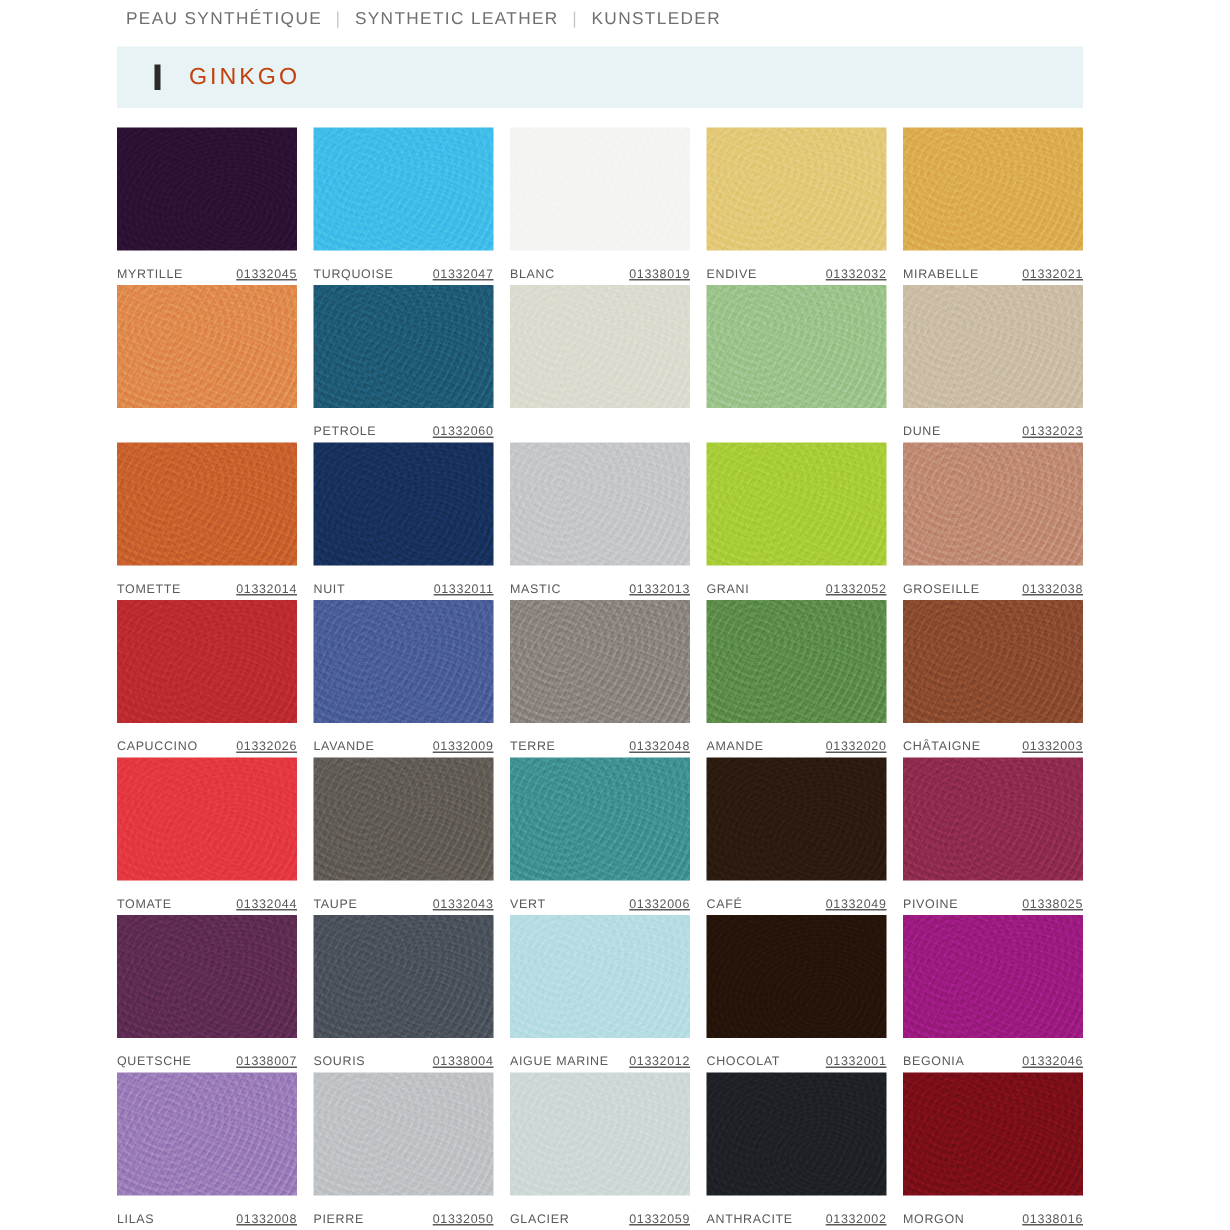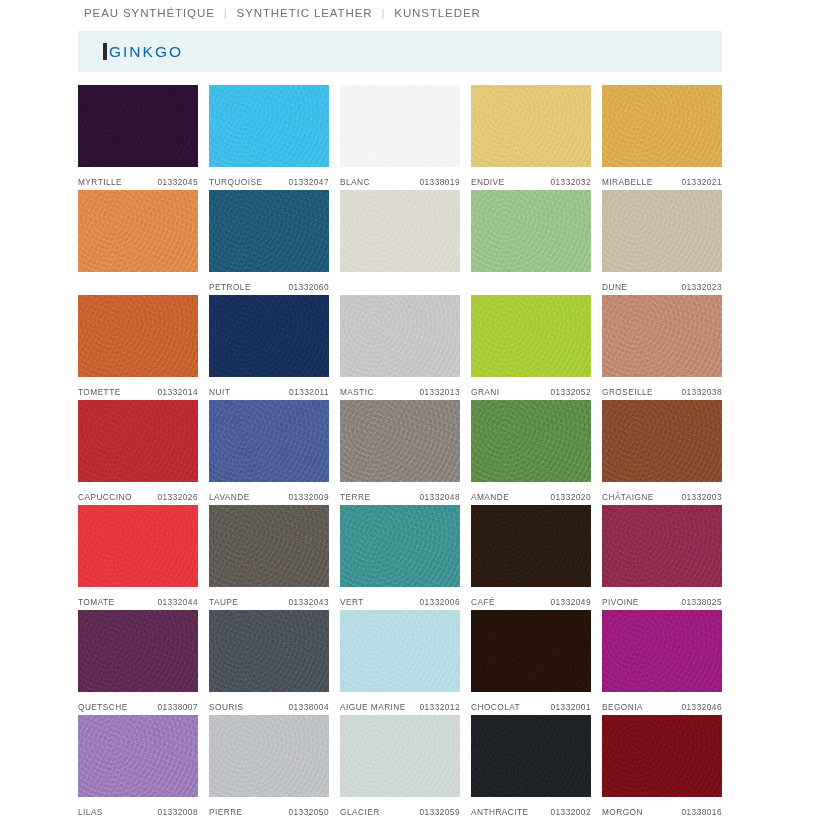--- a/index.html
+++ b/index.html
@@ -50,24 +50,24 @@
     display: flex;
     align-items: center;
   }
   .collection-marker {
     width: 4px;
     height: 17px;
     background: #2b2b2b;
     margin-left: 25px;
   }
   .collection-name {
-    margin-left: 2px;
+    margin-left: 19px;
     font-size: 15.5px;
     letter-spacing: 2.0px;
-    color: #0369a1;
+    color: #c2410c;
   }
 
   
   .swatch-grid {
     position: absolute;
     left: 78px;
     top: 85px;
     width: 644px;
     display: grid;
     grid-template-columns: repeat(5, 120px);
@@ -142,21 +142,21 @@
     align-items: center;
     justify-content: space-between;
     padding-top: 6px;
     font-size: 8.3px;
     letter-spacing: 0.45px;
     color: #58595b;
     white-space: nowrap;
     gap: 12px;
   }
   .swatch-label { }
-  .swatch-code { color: #58595b; }
+  .swatch-code { color: #58595b; text-decoration: underline; }
 </style>
 </head>
 <body>
 
 <div class="page">
 
   <div class="doc-header">
     <span class="lang">PEAU SYNTHÉTIQUE</span>
     <span class="sep">|</span>
     <span class="lang">SYNTHETIC LEATHER</span>

